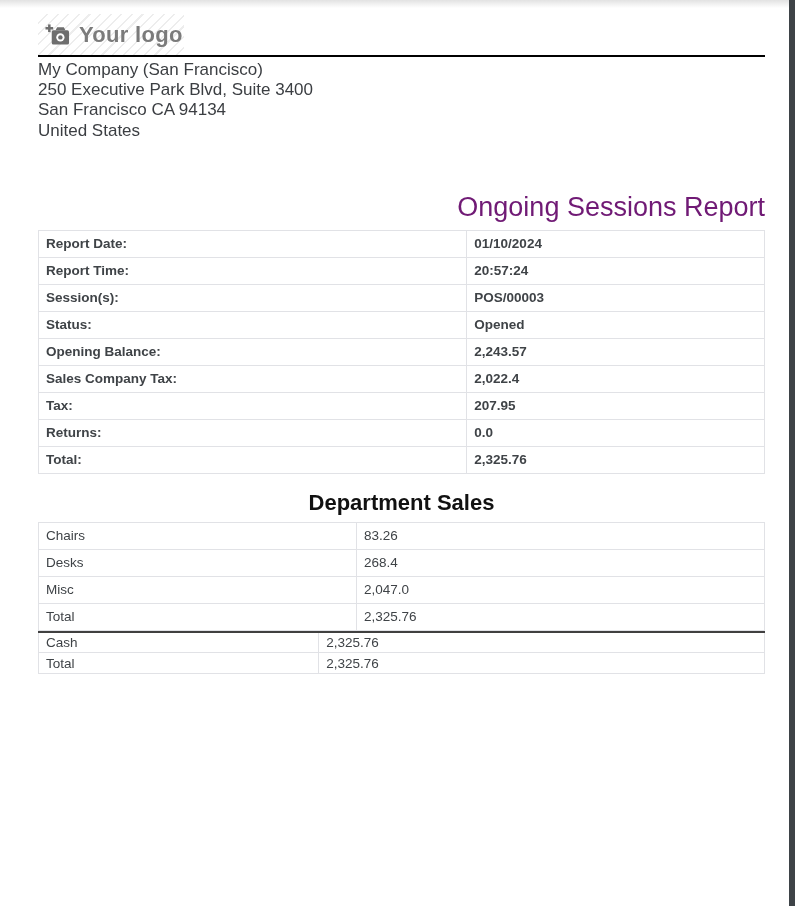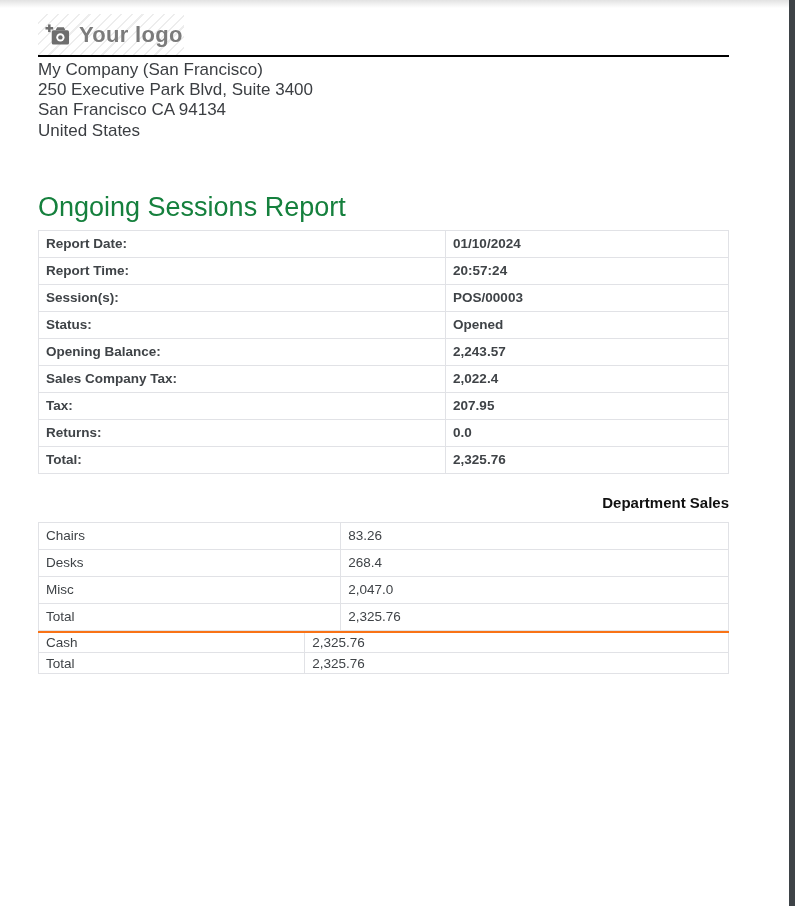--- a/index.html
+++ b/index.html
@@ -13,51 +13,51 @@
   }
   .top-shadow {
     position: absolute; top: 0; left: 0; right: 0; height: 8px;
     background: linear-gradient(#e2e2e2, #ffffff);
     pointer-events: none;
   }
   .viewer-edge {
     position: absolute; top: 0; right: 0; width: 6px; height: 906px;
     background: #3e4347;
   }
-  .page { padding: 14px 66px 0 38px; }
+  .page { padding: 14px 30px 0 38px; }
 
   
   .logo-box {
     width: 146px; height: 41px;
     background: repeating-linear-gradient(135deg, #ffffff 0px, #ffffff 6px, #ededed 6px, #ededed 7.5px);
     display: flex; align-items: center; gap: 9px;
     padding-left: 7px;
   }
   .logo-text { font-size: 22px; font-weight: 700; color: #7b7b7b; letter-spacing: 0.3px; white-space: nowrap; }
   .header-divider { border: none; border-top: 2px solid #000000; }
   .address { margin-top: 3px; font-size: 17px; line-height: 20.2px; color: #3b3e42; }
 
   
   .report-title {
-    margin-top: 50px; text-align: left;
-    font-size: 27px; font-weight: 400; color: #15803d; line-height: 32px;
+    margin-top: 50px; text-align: right;
+    font-size: 27px; font-weight: 400; color: #701a75; line-height: 32px;
   }
   .section-title {
-    text-align: right; font-size: 15px; font-weight: 700; color: #111111; line-height: 27px;
+    text-align: center; font-size: 22px; font-weight: 700; color: #111111; line-height: 27px;
   }
   .section-title.dept { margin-top: 15px; margin-bottom: 6px; }
   .section-title.pay  { margin-top: 14px; margin-bottom: 5px; }
 
   
   table { width: 100%; border-collapse: collapse; table-layout: fixed; font-size: 13.5px; color: #3f4347; }
   td { border: 1px solid #e1e2e6; padding: 0 7px; }
   .tbl-details { margin-top: 7px; font-weight: bold; }
   .tbl-details td, .tbl-dept td { height: 27px; }
   .tbl-pay td { height: 21px; }
-  .tbl-pay tr:first-child td { border-top: 2px solid #f97316; }
+  .tbl-pay tr:first-child td { border-top: 2px solid #404040; }
   td.val { text-align: left; }
 
   
   .logo-icon { display: inline-flex; flex: 0 0 auto; }
 </style>
 </head>
 <body>
 
 <div class="top-shadow"></div>
 <div class="viewer-edge"></div>

